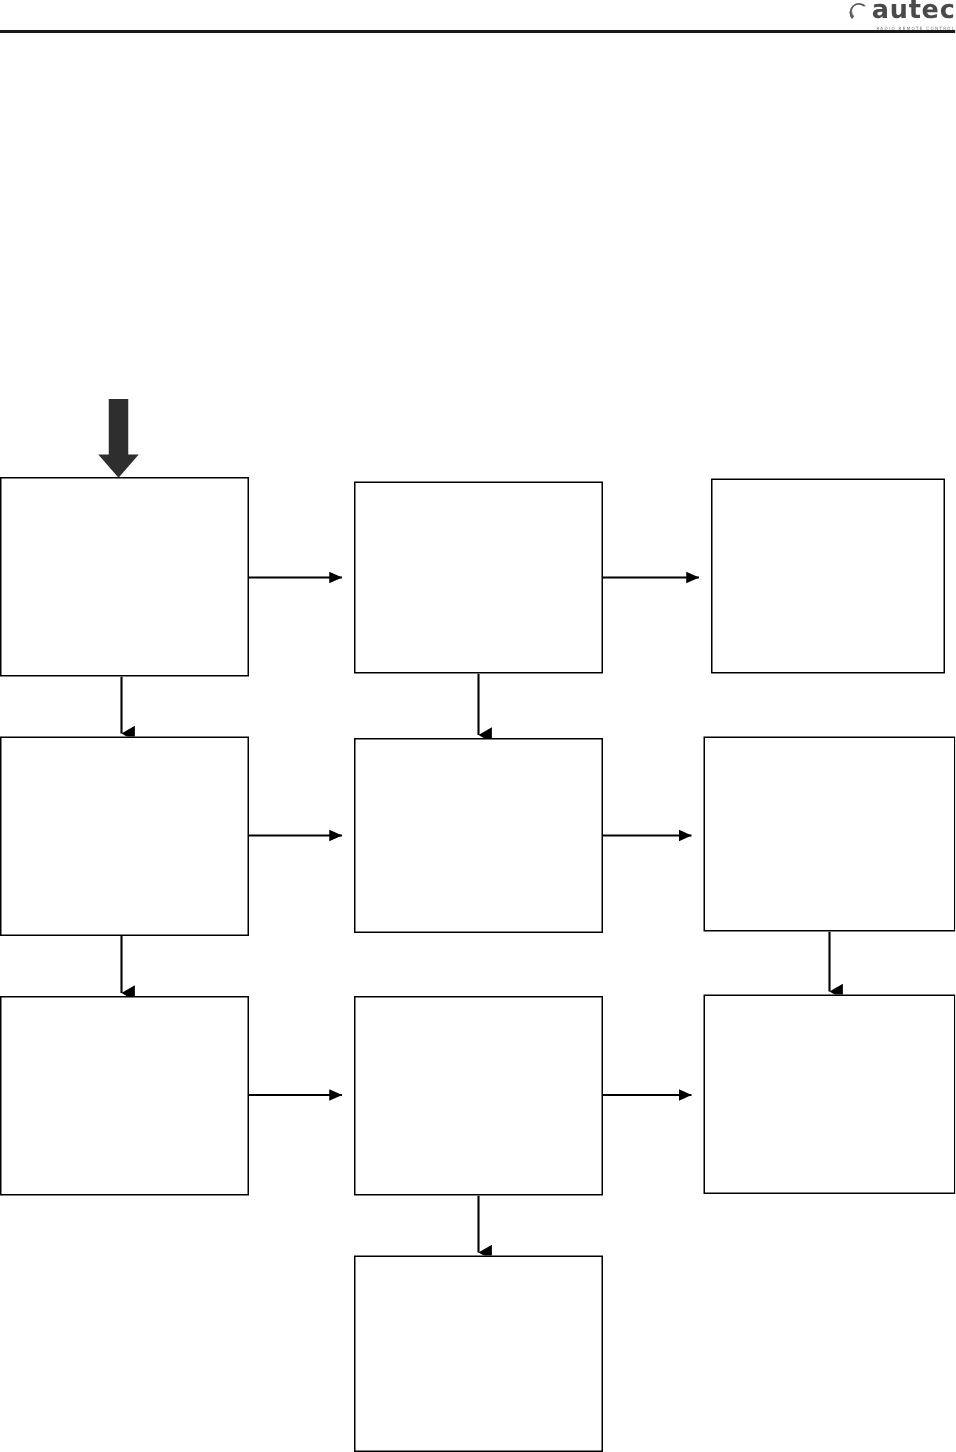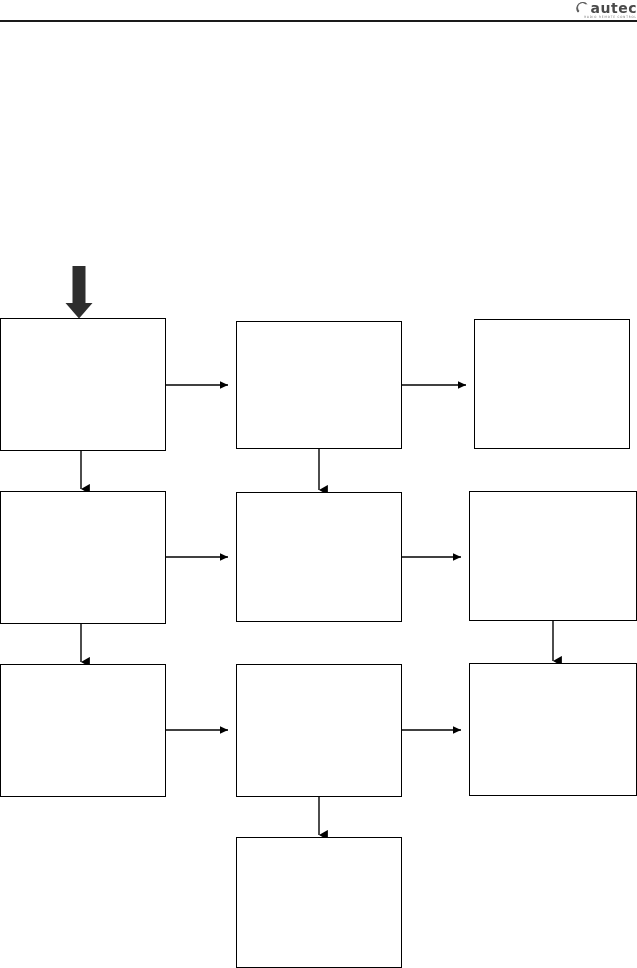--- a/index.html
+++ b/index.html
@@ -44,21 +44,21 @@
   }
   .logo-mark {
     width: 14px;
     height: 13px;
     position: relative;
     flex: 0 0 auto;
   }
   .logo-mark svg { display: block; }
   .logo-word {
     font-family: "DejaVu Sans", sans-serif;
-    font-size: 14px;
+    font-size: 17px;
     font-weight: 700;
     letter-spacing: 0.5px;
     color: #4a4a4a;
     line-height: 1;
   }
   .logo-tagline {
     font-family: "DejaVu Sans", sans-serif;
     font-size: 2.7px;
     letter-spacing: 0.9px;
     color: #6f6f6f;

